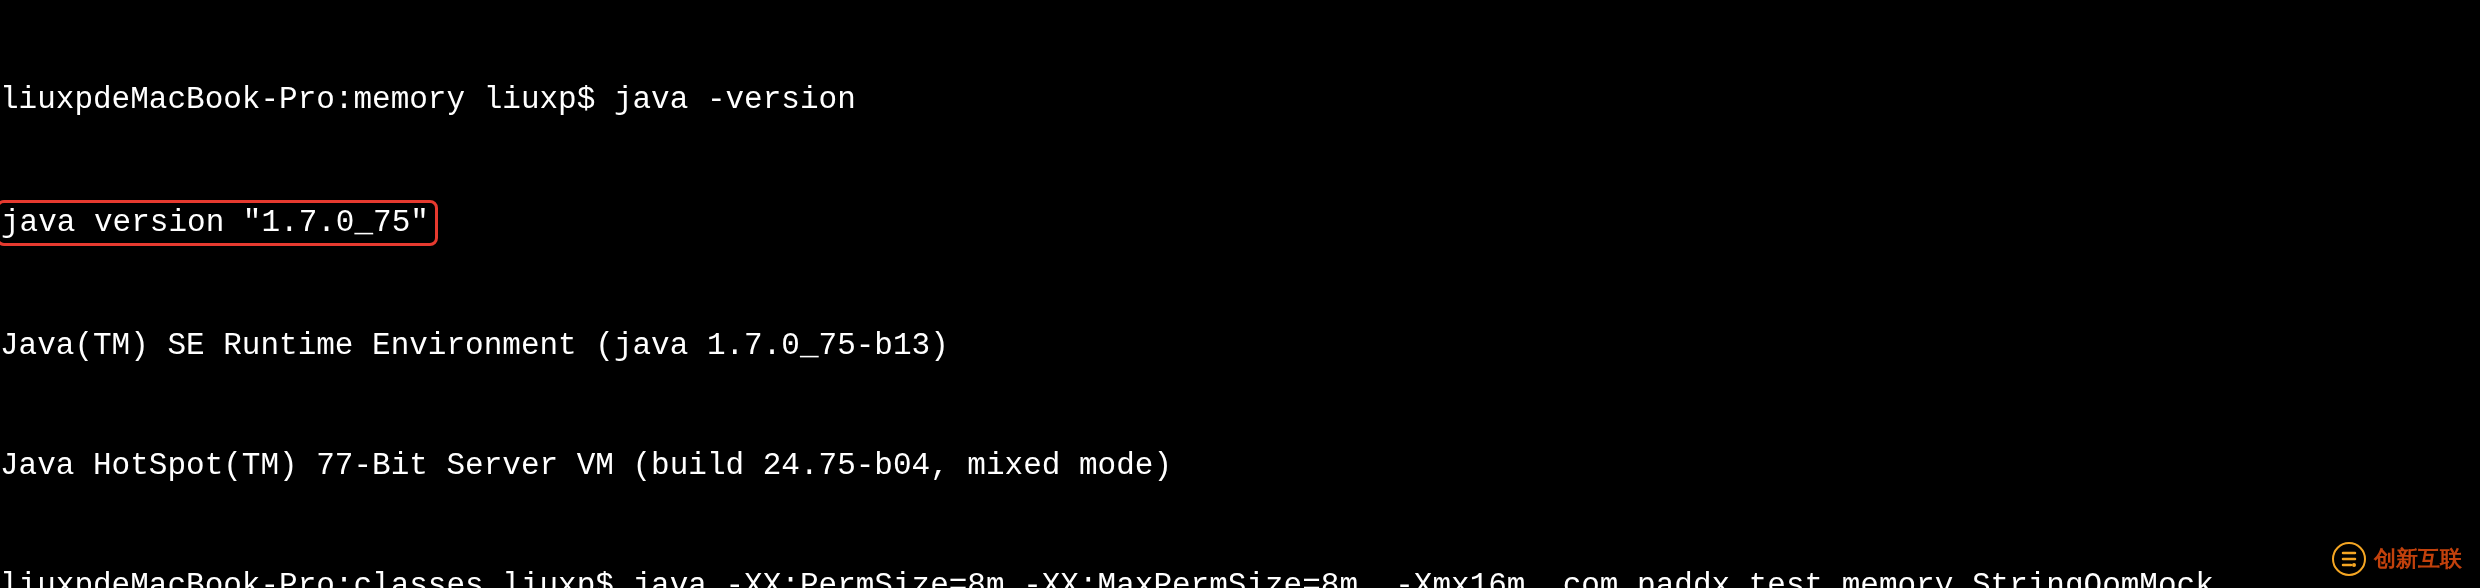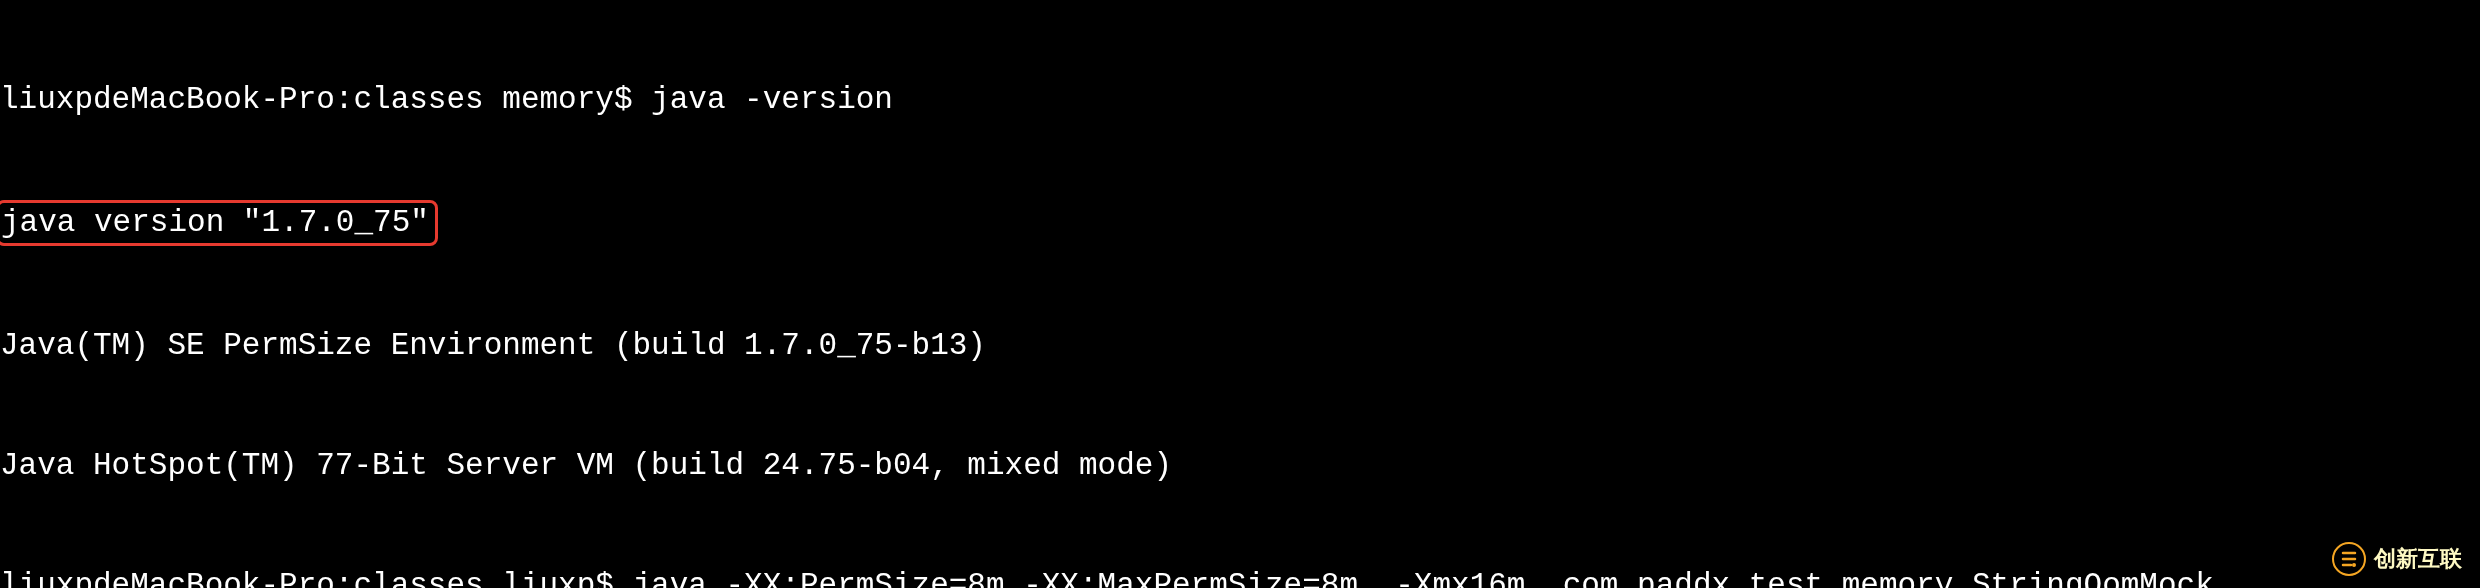--- a/index.html
+++ b/index.html
@@ -34,43 +34,43 @@
   .watermark {
     position: absolute;
     right: 18px;
     bottom: 12px;
     display: flex;
     align-items: center;
     gap: 8px;
     font-family: "Helvetica Neue", Arial, sans-serif;
     font-size: 22px;
     font-weight: 600;
-    color: #fef9c3;
+    color: #c2410c;
   }
   .wm-icon {
     width: 34px;
     height: 34px;
     border: 2px solid #f5a623;
     border-radius: 50%;
     display: flex;
     align-items: center;
     justify-content: center;
     color: #f5a623;
     font-weight: 700;
     box-sizing: border-box;
   }
   .wm-icon svg { display:block; }
 </style>
 </head>
 <body>
 
 <div class="terminal">
-  <span class="line">liuxpdeMacBook-Pro:classes memory$ java -version</span>
+  <span class="line">liuxpdeMacBook-Pro:memory liuxp$ java -version</span>
   <span class="line"><span class="box">java version "1.7.0_75"</span></span>
-  <span class="line">Java(TM) SE PermSize Environment (build 1.7.0_75-b13)</span>
+  <span class="line">Java(TM) SE Runtime Environment (java 1.7.0_75-b13)</span>
   <span class="line">Java HotSpot(TM) 77-Bit Server VM (build 24.75-b04, mixed mode)</span>
   <span class="line">liuxpdeMacBook-Pro:classes liuxp$ java -XX:PermSize=8m -XX:MaxPermSize=8m  -Xmx16m  com.paddx.test.memory.StringOomMock</span>
   
   
   
   
   
   
   
 </div>

